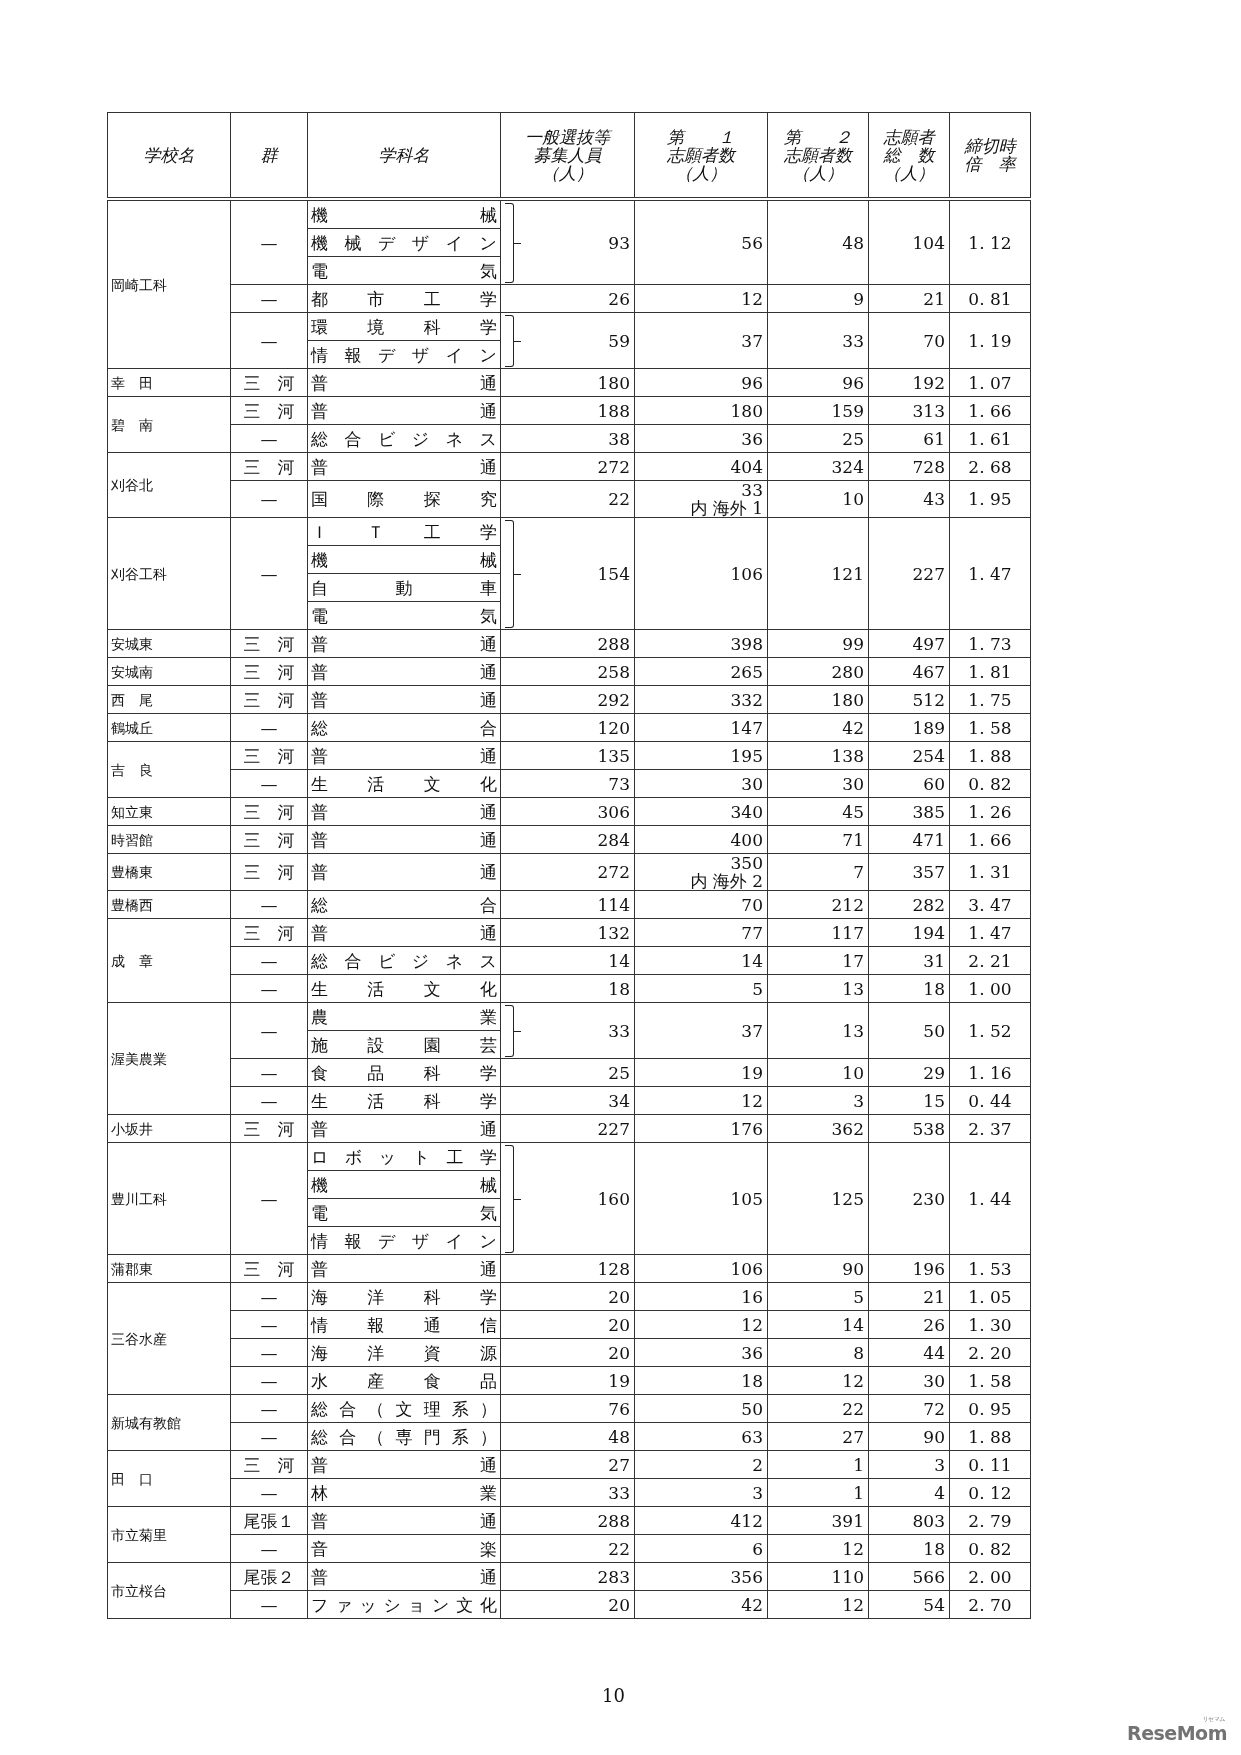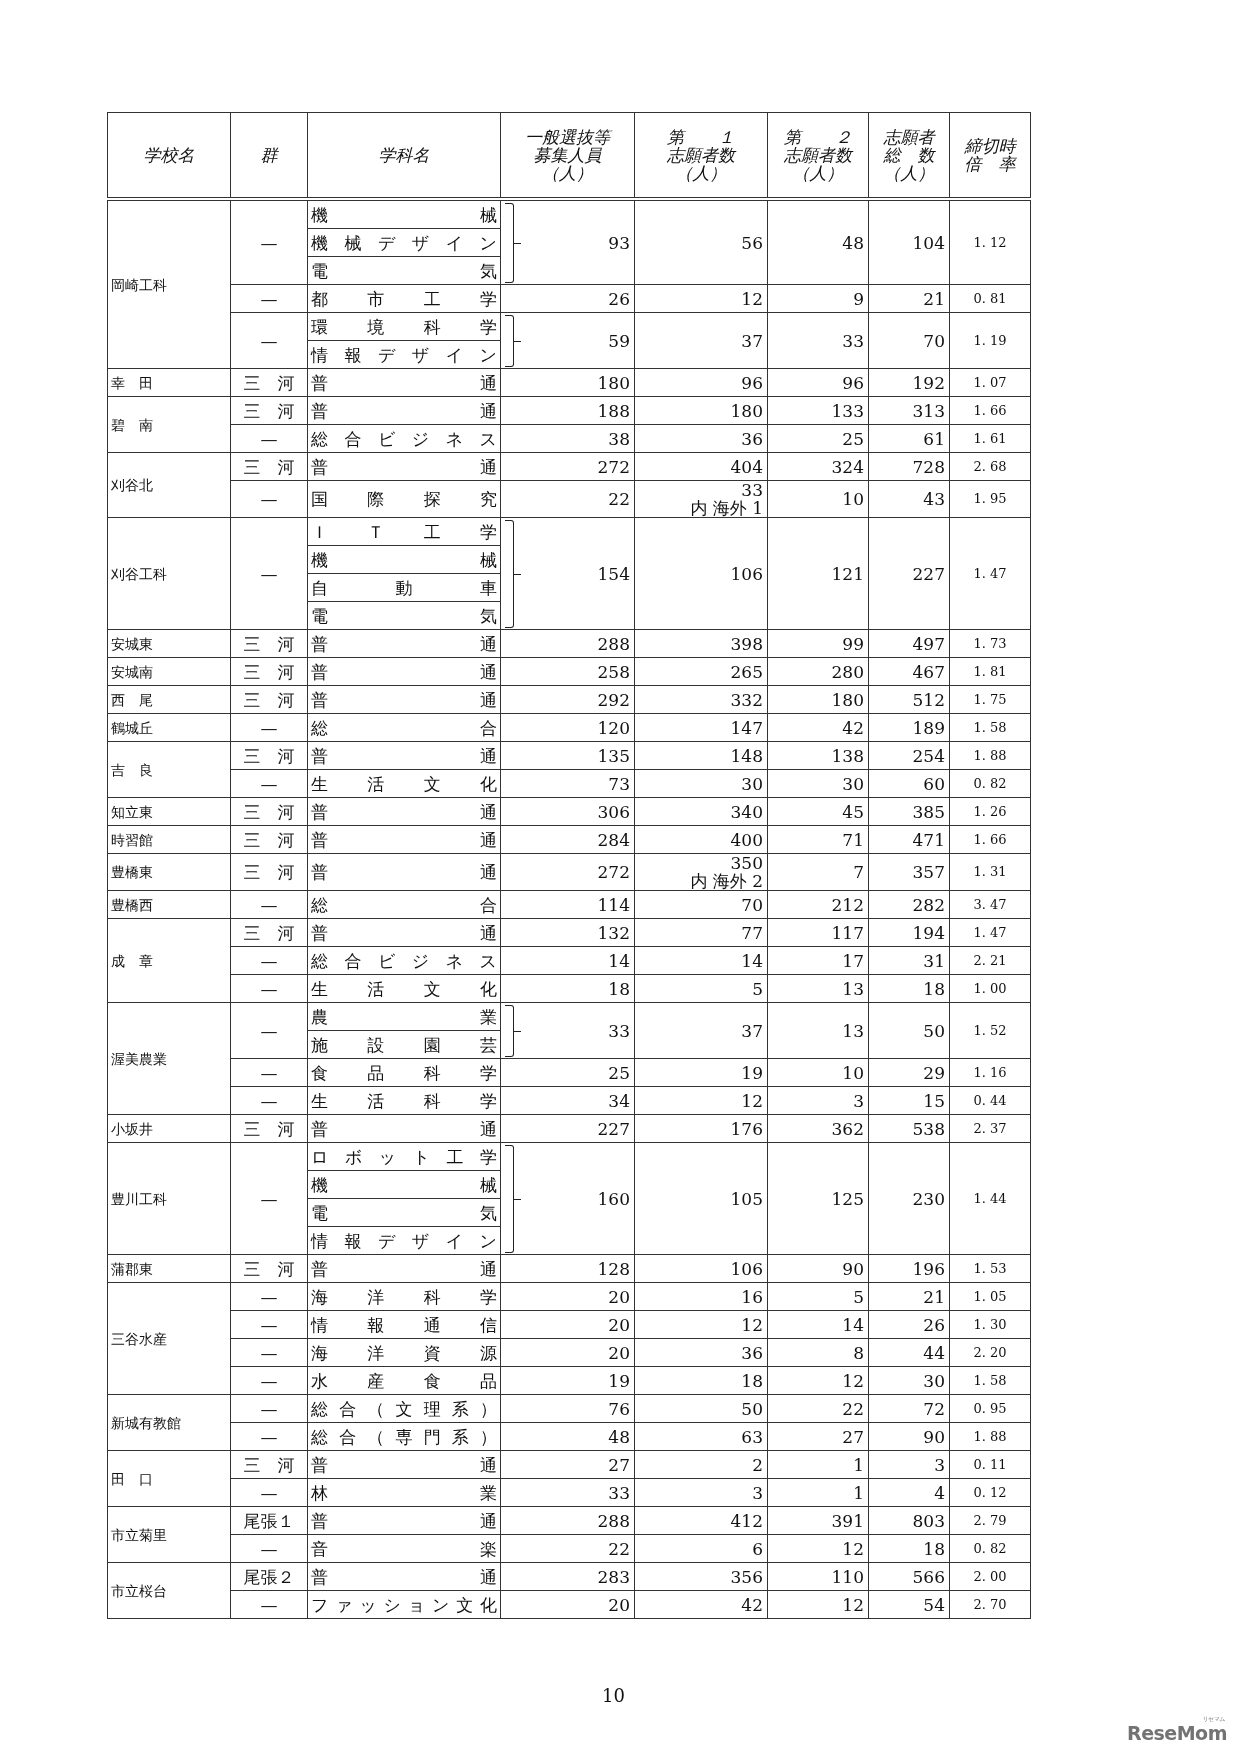--- a/index.html
+++ b/index.html
@@ -13,21 +13,21 @@
   table.t col.c5 { width: 133px; } table.t col.c6 { width: 101px; }
   table.t col.c7 { width: 81px; }  table.t col.c8 { width: 81px; }
   table.t th, table.t td { border: 1px solid #333; padding: 0; height: 27px; line-height: 18px; }
   table.t thead th { height: 84px; font-weight: normal; font-size: 17px; text-align: center;
                      border-bottom: 4px double #333; vertical-align: middle; font-style: italic; }
   .hdr-multi { display: inline-block; text-align: center; line-height: 18px; }
   .school { text-align: left; padding-left: 3px !important; vertical-align: middle; font-size: 14px; }
   .gun { text-align: center; }
   .dept { text-align: justify; text-align-last: justify; padding: 0 3px !important; letter-spacing: 0; margin-left: 41px; }
   .num { text-align: right; padding-right: 4px !important; font-size: 17px; }
-  .rate { text-align: center; font-size: 13px; }
+  .rate { text-align: center; font-size: 17px; }
   .dept-wrap { position: relative; }
   .brace { position: absolute; right: -14px; top: 2px; bottom: 2px; width: 8px;
            border: 1.5px solid #222; border-left: none; border-radius: 0 3px 3px 0; }
   .brace::after { content: ""; position: absolute; right: -8px; top: 50%; width: 7px; border-top: 1.5px solid #222; }
   .note { display: block; text-align: right; }
   .pageno { position: absolute; left: 602px; top: 1685px; font-size: 18px; }
   .logo { position: absolute; left: 1127px; top: 1722px; font-family: "DejaVu Sans", sans-serif;
           font-weight: bold; font-size: 19px; color: #737373; letter-spacing: -0.5px; }
   .logo small { position: absolute; right: 2px; top: -7px; font-size: 6px; font-weight: normal; }
 </style>
@@ -105,21 +105,21 @@
           <td class="num" rowspan="1">96</td>
           <td class="num" rowspan="1">192</td>
           <td class="rate" rowspan="1">1. 07</td>
         </tr>
         <tr>
           <td class="school" rowspan="2">碧　南</td>
           <td class="gun" rowspan="1">三　河</td>
           <td class="dept dept-wrap"><span>普　　　　　通</span></td>
           <td class="num" rowspan="1">188</td>
           <td class="num" rowspan="1">180</td>
-          <td class="num" rowspan="1">133</td>
+          <td class="num" rowspan="1">159</td>
           <td class="num" rowspan="1">313</td>
           <td class="rate" rowspan="1">1. 66</td>
         </tr>
         <tr>
           <td class="gun" rowspan="1">—</td>
           <td class="dept dept-wrap"><span>総合ビジネス</span></td>
           <td class="num" rowspan="1">38</td>
           <td class="num" rowspan="1">36</td>
           <td class="num" rowspan="1">25</td>
           <td class="num" rowspan="1">61</td>
@@ -205,21 +205,21 @@
           <td class="num" rowspan="1">147</td>
           <td class="num" rowspan="1">42</td>
           <td class="num" rowspan="1">189</td>
           <td class="rate" rowspan="1">1. 58</td>
         </tr>
         <tr>
           <td class="school" rowspan="2">吉　良</td>
           <td class="gun" rowspan="1">三　河</td>
           <td class="dept dept-wrap"><span>普　　　　　通</span></td>
           <td class="num" rowspan="1">135</td>
-          <td class="num" rowspan="1">148</td>
+          <td class="num" rowspan="1">195</td>
           <td class="num" rowspan="1">138</td>
           <td class="num" rowspan="1">254</td>
           <td class="rate" rowspan="1">1. 88</td>
         </tr>
         <tr>
           <td class="gun" rowspan="1">—</td>
           <td class="dept dept-wrap"><span>生活文化</span></td>
           <td class="num" rowspan="1">73</td>
           <td class="num" rowspan="1">30</td>
           <td class="num" rowspan="1">30</td>

